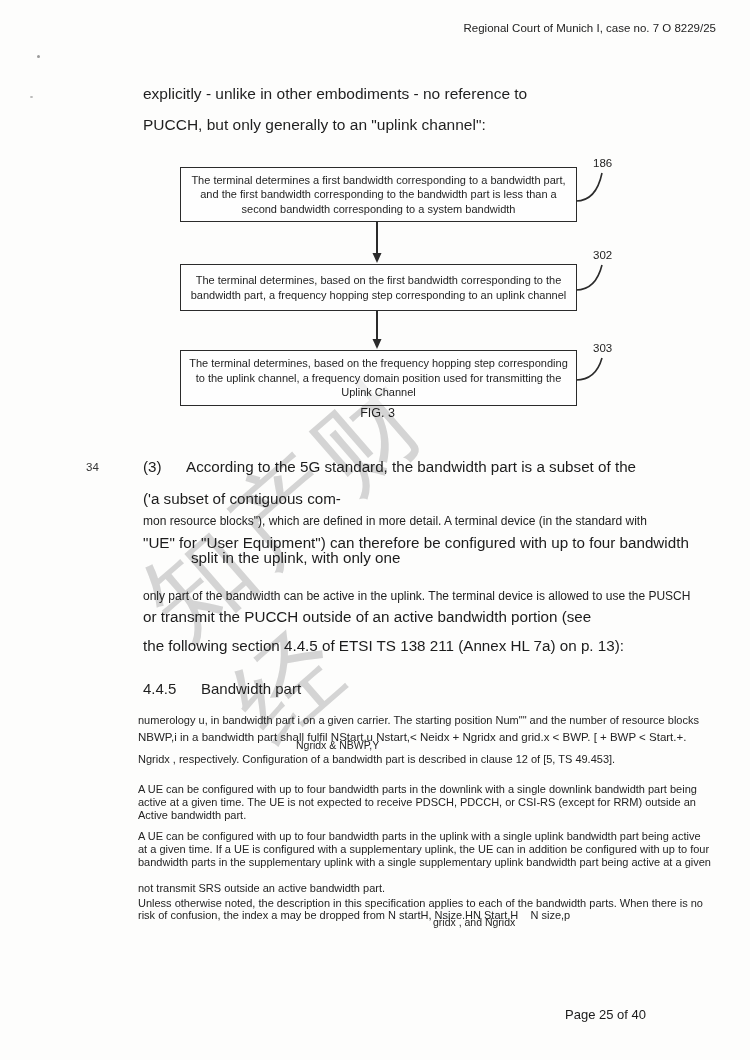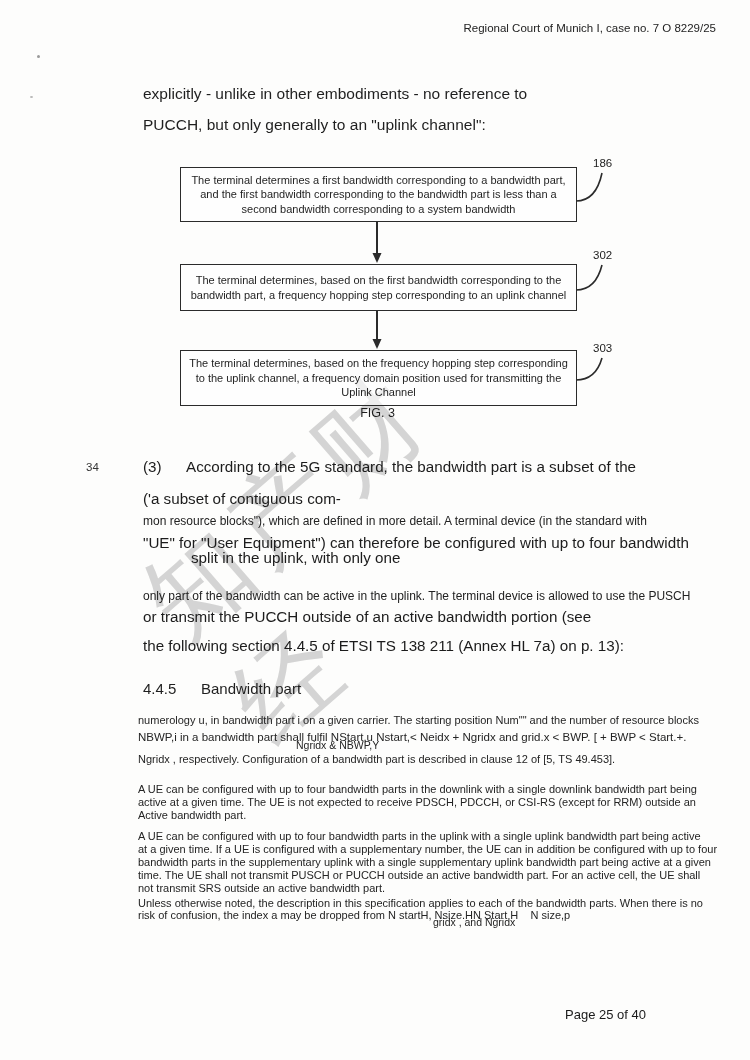--- a/index.html
+++ b/index.html
@@ -145,23 +145,22 @@
   <div class="abs q p1b">numerology u, in bandwidth part i on a given carrier. The starting position Num"" and the number of resource blocks</div>
   <div class="abs q p1c">NBWP,i in a bandwidth part shall fulfil NStart,u Nstart,&lt; Neidx + Ngridx and grid.x &lt; BWP. [ + BWP &lt; Start.+.</div>
   <div class="abs q p1ov">Ngridx &amp; NBWP,Y</div>
   <div class="abs q p1d">Ngridx , respectively. Configuration of a bandwidth part is described in clause 12 of [5, TS 49.453].</div>
 
   <div class="abs q p2a">A UE can be configured with up to four bandwidth parts in the downlink with a single downlink bandwidth part being</div>
   <div class="abs q p2b">active at a given time. The UE is not expected to receive PDSCH, PDCCH, or CSI-RS (except for RRM) outside an</div>
   <div class="abs q p2c">Active bandwidth part.</div>
 
   <div class="abs q p3a">A UE can be configured with up to four bandwidth parts in the uplink with a single uplink bandwidth part being active</div>
-  <div class="abs q p3b">at a given time. If a UE is configured with a supplementary number, the UE can in addition be configured with up to four</div>
+  <div class="abs q p3b">at a given time. If a UE is configured with a supplementary uplink, the UE can in addition be configured with up to four</div>
   <div class="abs q p3c">bandwidth parts in the supplementary uplink with a single supplementary uplink bandwidth part being active at a given</div>
-  <div class="abs q p3d">time. The UE shall not transmit PUSCH or PUCCH outside an active bandwidth part. For an active cell, the UE shall</div>
   <div class="abs q p3e">not transmit SRS outside an active bandwidth part.</div>
 
   <div class="abs q p4a">Unless otherwise noted, the description in this specification applies to each of the bandwidth parts. When there is no</div>
   <div class="abs q p4b">risk of confusion, the index a may be dropped from N startH, Nsize.HN Start H    N size,p</div>
   <div class="abs q p4ov">gridx , and Ngridx</div>
 
   <div class="abs footer-line">Page 25 of 40</div>
 
 </div>
 

